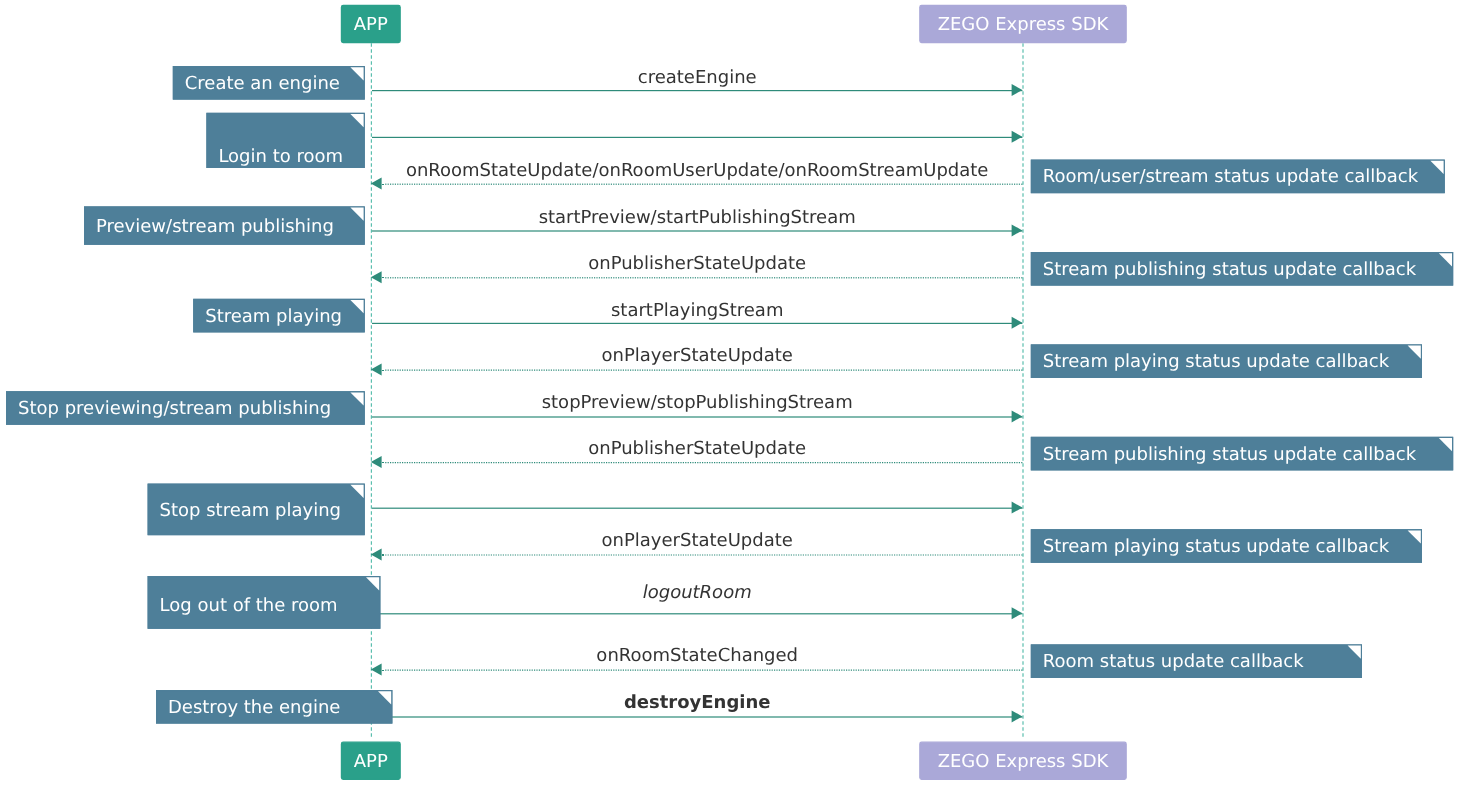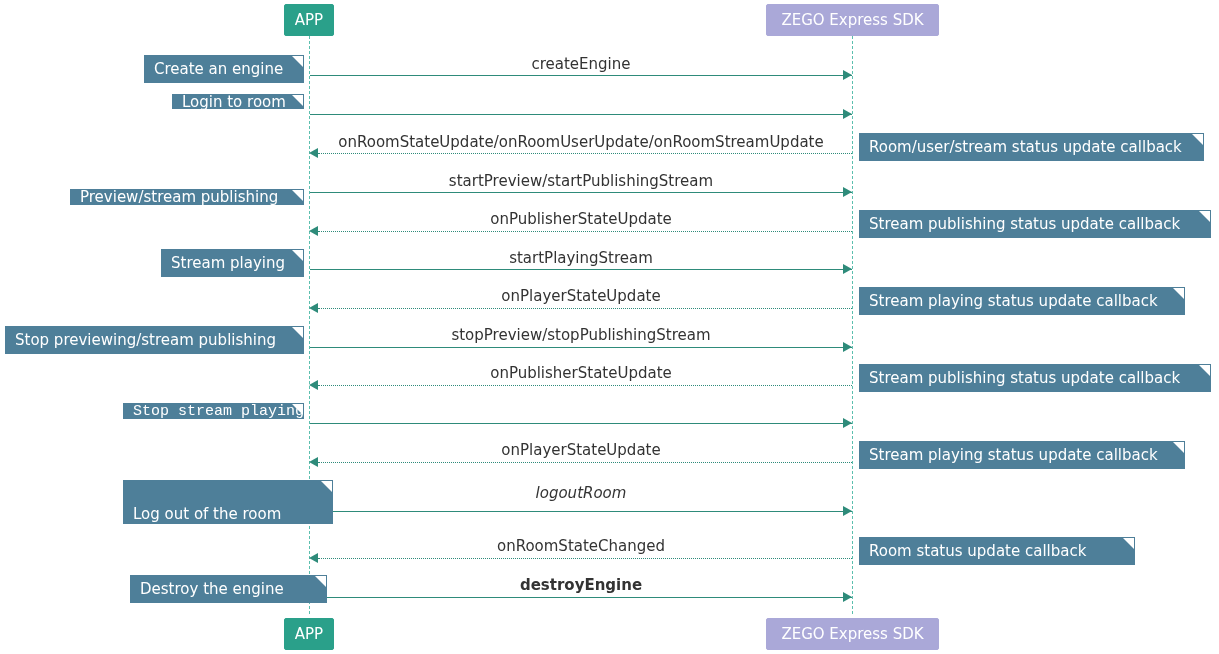--- a/index.html
+++ b/index.html
@@ -181,46 +181,46 @@
 
   <div class="msg-label" style="left:310px; top:576px; width:542px;font-weight:bold;">destroyEngine</div>
   <div class="msg-line" style="left:310px; top:597px; width:542px;"></div>
   <div class="arrowhead right" style="left:843px; top:592px;"></div>
 
   <div class="note left-note" style="left:144px; top:55px; width:160px; height:28px;">
     <span>Create an engine</span>
     <span class="fold"></span>
   </div>
 
-  <div class="note left-note" style="left:172px; top:94px; width:132px; height:15px;">
+  <div class="note left-note" style="left:172px; top:94px; width:132px; height:46px;align-items:flex-end;">
     <span>Login to room</span>
     <span class="fold"></span>
   </div>
 
-  <div class="note left-note" style="left:70px; top:172px; width:234px; height:16px;margin-top:17px;">
+  <div class="note left-note" style="left:70px; top:172px; width:234px; height:32px;">
     <span>Preview/stream publishing</span>
     <span class="fold"></span>
   </div>
 
   <div class="note left-note" style="left:161px; top:249px; width:143px; height:28px;">
     <span>Stream playing</span>
     <span class="fold"></span>
   </div>
 
   <div class="note left-note" style="left:5px; top:326px; width:299px; height:28px;">
     <span>Stop previewing/stream publishing</span>
     <span class="fold"></span>
   </div>
 
-  <div class="note left-note" style="left:123px; top:403px; width:181px; height:16px;font-family:Liberation Mono, monospace;">
+  <div class="note left-note" style="left:123px; top:403px; width:181px; height:43px;">
     <span>Stop stream playing</span>
     <span class="fold"></span>
   </div>
 
-  <div class="note left-note" style="left:123px; top:480px; width:210px; height:44px; align-items:flex-end; padding-top:3px;">
+  <div class="note left-note" style="left:123px; top:480px; width:194px; height:44px; align-items:center; padding-top:3px;">
     <span>Log out of the room</span>
     <span class="fold"></span>
   </div>
 
   <div class="note left-note" style="left:130px; top:575px; width:197px; height:28px;">
     <span>Destroy the engine</span>
     <span class="fold"></span>
   </div>
 
   <div class="note right-note" style="left:859px; top:133px; width:345px; height:28px;">

